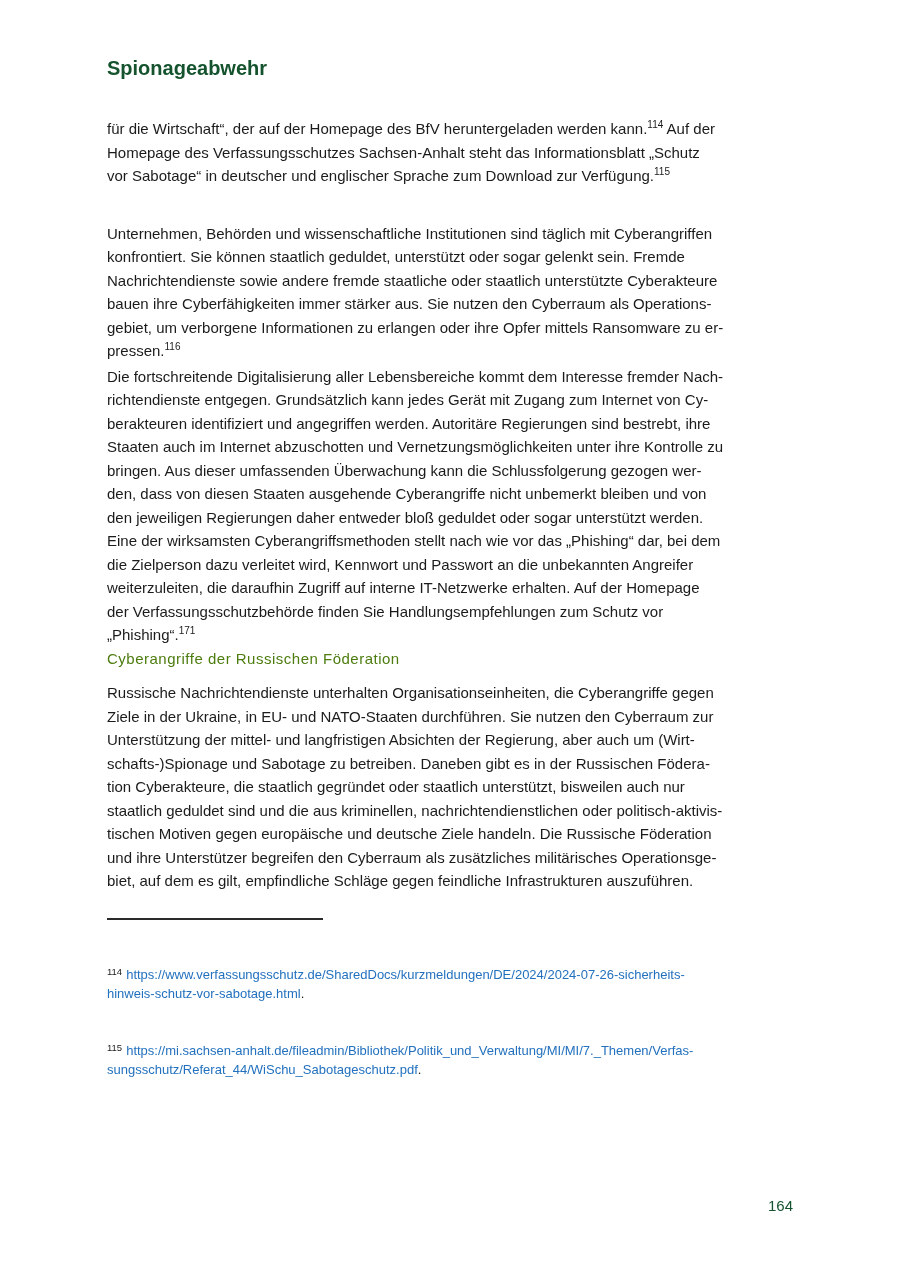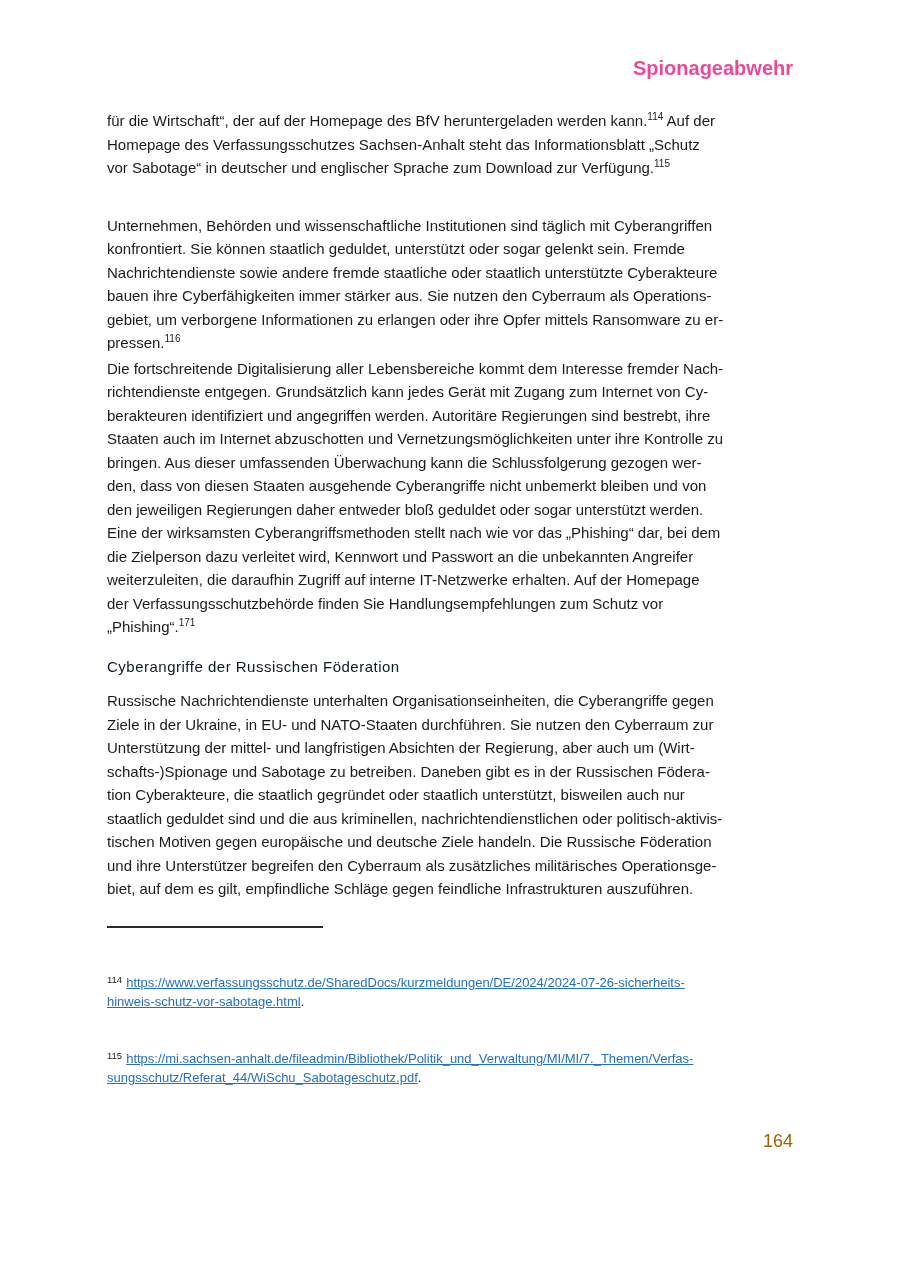--- a/index.html
+++ b/index.html
@@ -1,41 +1,41 @@
 <!DOCTYPE html>
 <html lang="de"><head>
 <meta charset="utf-8">
 <style>
   * { margin:0; padding:0; box-sizing:border-box; }
   html,body { background:#ffffff; }
   body { font-family:"Liberation Sans", "DejaVu Sans", sans-serif; color:#1b1b1b; }
   .page { position:relative; width:900px; height:1272px; background:#ffffff; overflow:hidden; }
   .content { position:absolute; left:107px; top:0; width:686px; }
 
-  .title { margin-top:55px; font-size:20px; line-height:26px; font-weight:bold; text-align:right; color:#ec4899; }
+  .title { margin-top:55px; font-size:20px; line-height:26px; font-weight:bold; text-align:left; color:#14532d; }
   .h2 { margin-top:50px; font-size:21px; line-height:25px; font-weight:bold; color:#6a2da4; letter-spacing:0.2px; }
 
   .body-par { font-size:15px; line-height:23.5px; white-space:pre; color:#1b1b1b; }
-  .intro { margin-top:28px; }
+  .intro { margin-top:36px; }
   .p1 { margin-top:34px; }
   .p2 { margin-top:2px; }
-  .subh { margin-top:16px; font-size:15px; line-height:23.5px; letter-spacing:0.5px; color:#0f172a; }
+  .subh { font-size:15px; line-height:23.5px; letter-spacing:0.5px; color:#4d7c0f; }
   .p3 { margin-top:11px; }
 
   sup.fnref { font-size:10px; line-height:0; vertical-align:baseline; position:relative; top:-6px; }
 
   .sep { margin-top:25px; width:216px; border-top:2px solid #2a2a2a; }
 
   .footnotes { margin-top:7px; font-size:13px; line-height:19px; white-space:pre; }
   .footnote { white-space:pre; }
   .footnote sup.fnm { font-size:9.5px; line-height:0; vertical-align:baseline; position:relative; top:-4px; margin-right:4px; }
-  .footnote a { color:#2371be; text-decoration:underline; cursor:pointer; }
+  .footnote a { color:#2371be; cursor:pointer; }
   .fn-suffix { color:#1b1b1b; }
 
-  .pagenum { position:absolute; top:1131px; left:107px; width:686px; text-align:right; font-size:18px; color:#a16207; }
+  .pagenum { position:absolute; top:1197px; left:107px; width:686px; text-align:right; font-size:15px; color:#14532d; }
 </style>
 </head>
 <body>
 
 <div class="page">
   <div class="content">
 
     <div class="title">Spionageabwehr</div>
 
     <p class="body-par intro"><span>für die Wirtschaft“, der auf der Homepage des BfV heruntergeladen werden kann.</span><sup class="fnref">114</sup><span> Auf der

